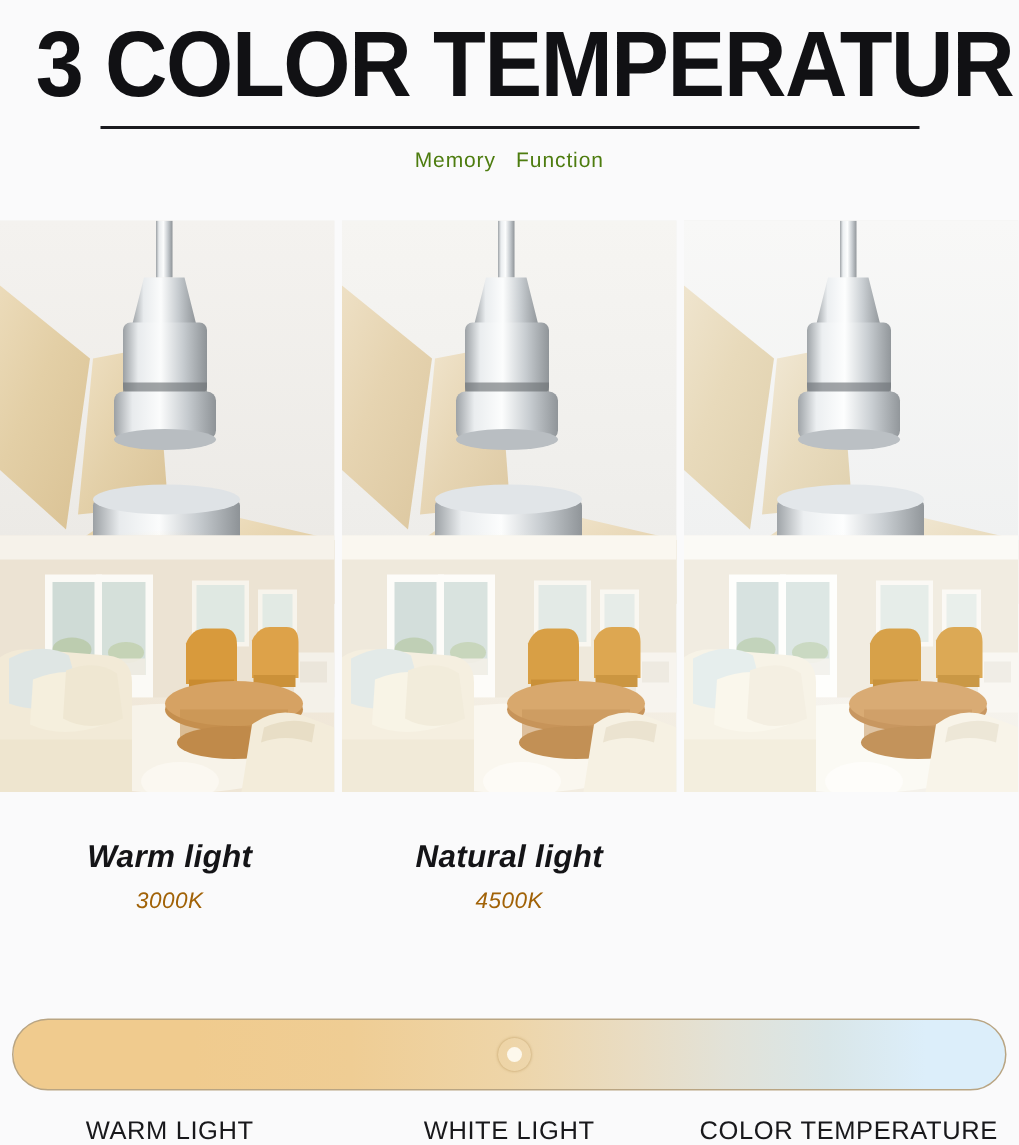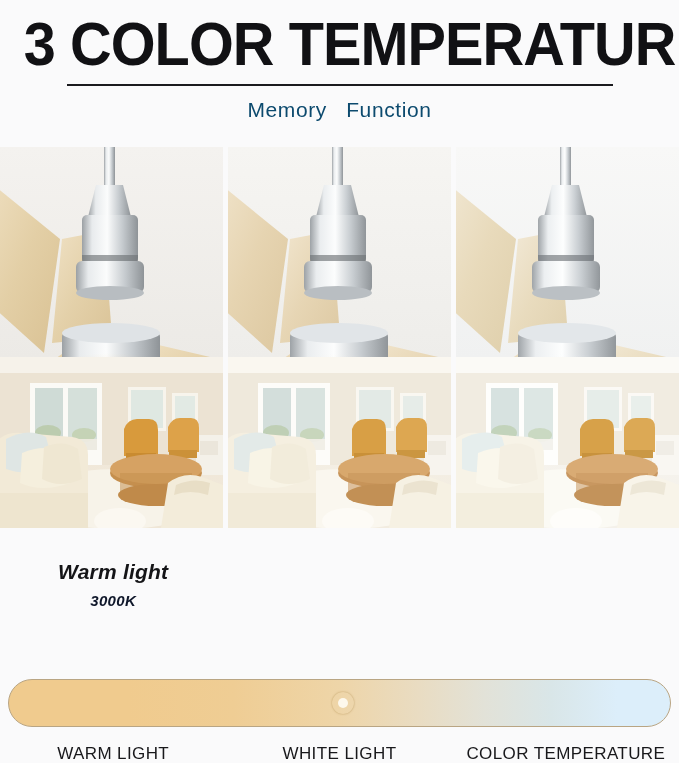--- a/index.html
+++ b/index.html
@@ -34,22 +34,22 @@
     padding: 6px 0 0 0;
   }
   .title-rule {
     width: 546px;
     height: 2px;
     background: #1a1a1e;
     margin: 6px auto 0 auto;
   }
   .subtitle {
     font-family: "Liberation Sans Narrow", "Liberation Sans", sans-serif;
-    font-size: 21px;
-    color: #0c4a6e;
+    font-size: 14px;
+    color: #4d7c0f;
     letter-spacing: 0.6px;
     margin: 12px 0 0 0;
     white-space: pre;
   }
 
   
   .photo-strip {
     position: absolute;
     top: 147px;
     left: 0;
@@ -85,24 +85,24 @@
   }
   .caption-name {
     font-weight: 700;
     font-style: italic;
     font-size: 21px;
     color: #141417;
     letter-spacing: 0.2px;
     white-space: nowrap;
   }
   .caption-kelvin {
-    font-weight: 700;
+    font-weight: 400;
     font-style: italic;
     font-size: 15px;
-    color: #0f172a;
+    color: #a16207;
     margin-top: 8px;
     letter-spacing: 0.3px;
   }
 
   
   .slider-wrap {
     position: absolute;
     top: 679px;
     left: 8px;
     width: 663px;
@@ -478,20 +478,22 @@
     </svg>
   </div>
 </div>
 
 <div class="caption-row">
   <div class="caption-cell">
     <div class="caption-name">Warm light</div>
     <div class="caption-kelvin">3000K</div>
   </div>
   <div class="caption-cell">
+    <div class="caption-name">Natural light</div>
+    <div class="caption-kelvin">4500K</div>
   </div>
 </div>
 
 <div class="slider-wrap">
   <div class="slider-bar"></div>
   <div class="slider-knob"></div>
 </div>
 
 <div class="slider-legend">
   <div class="legend-cell">WARM LIGHT</div>

